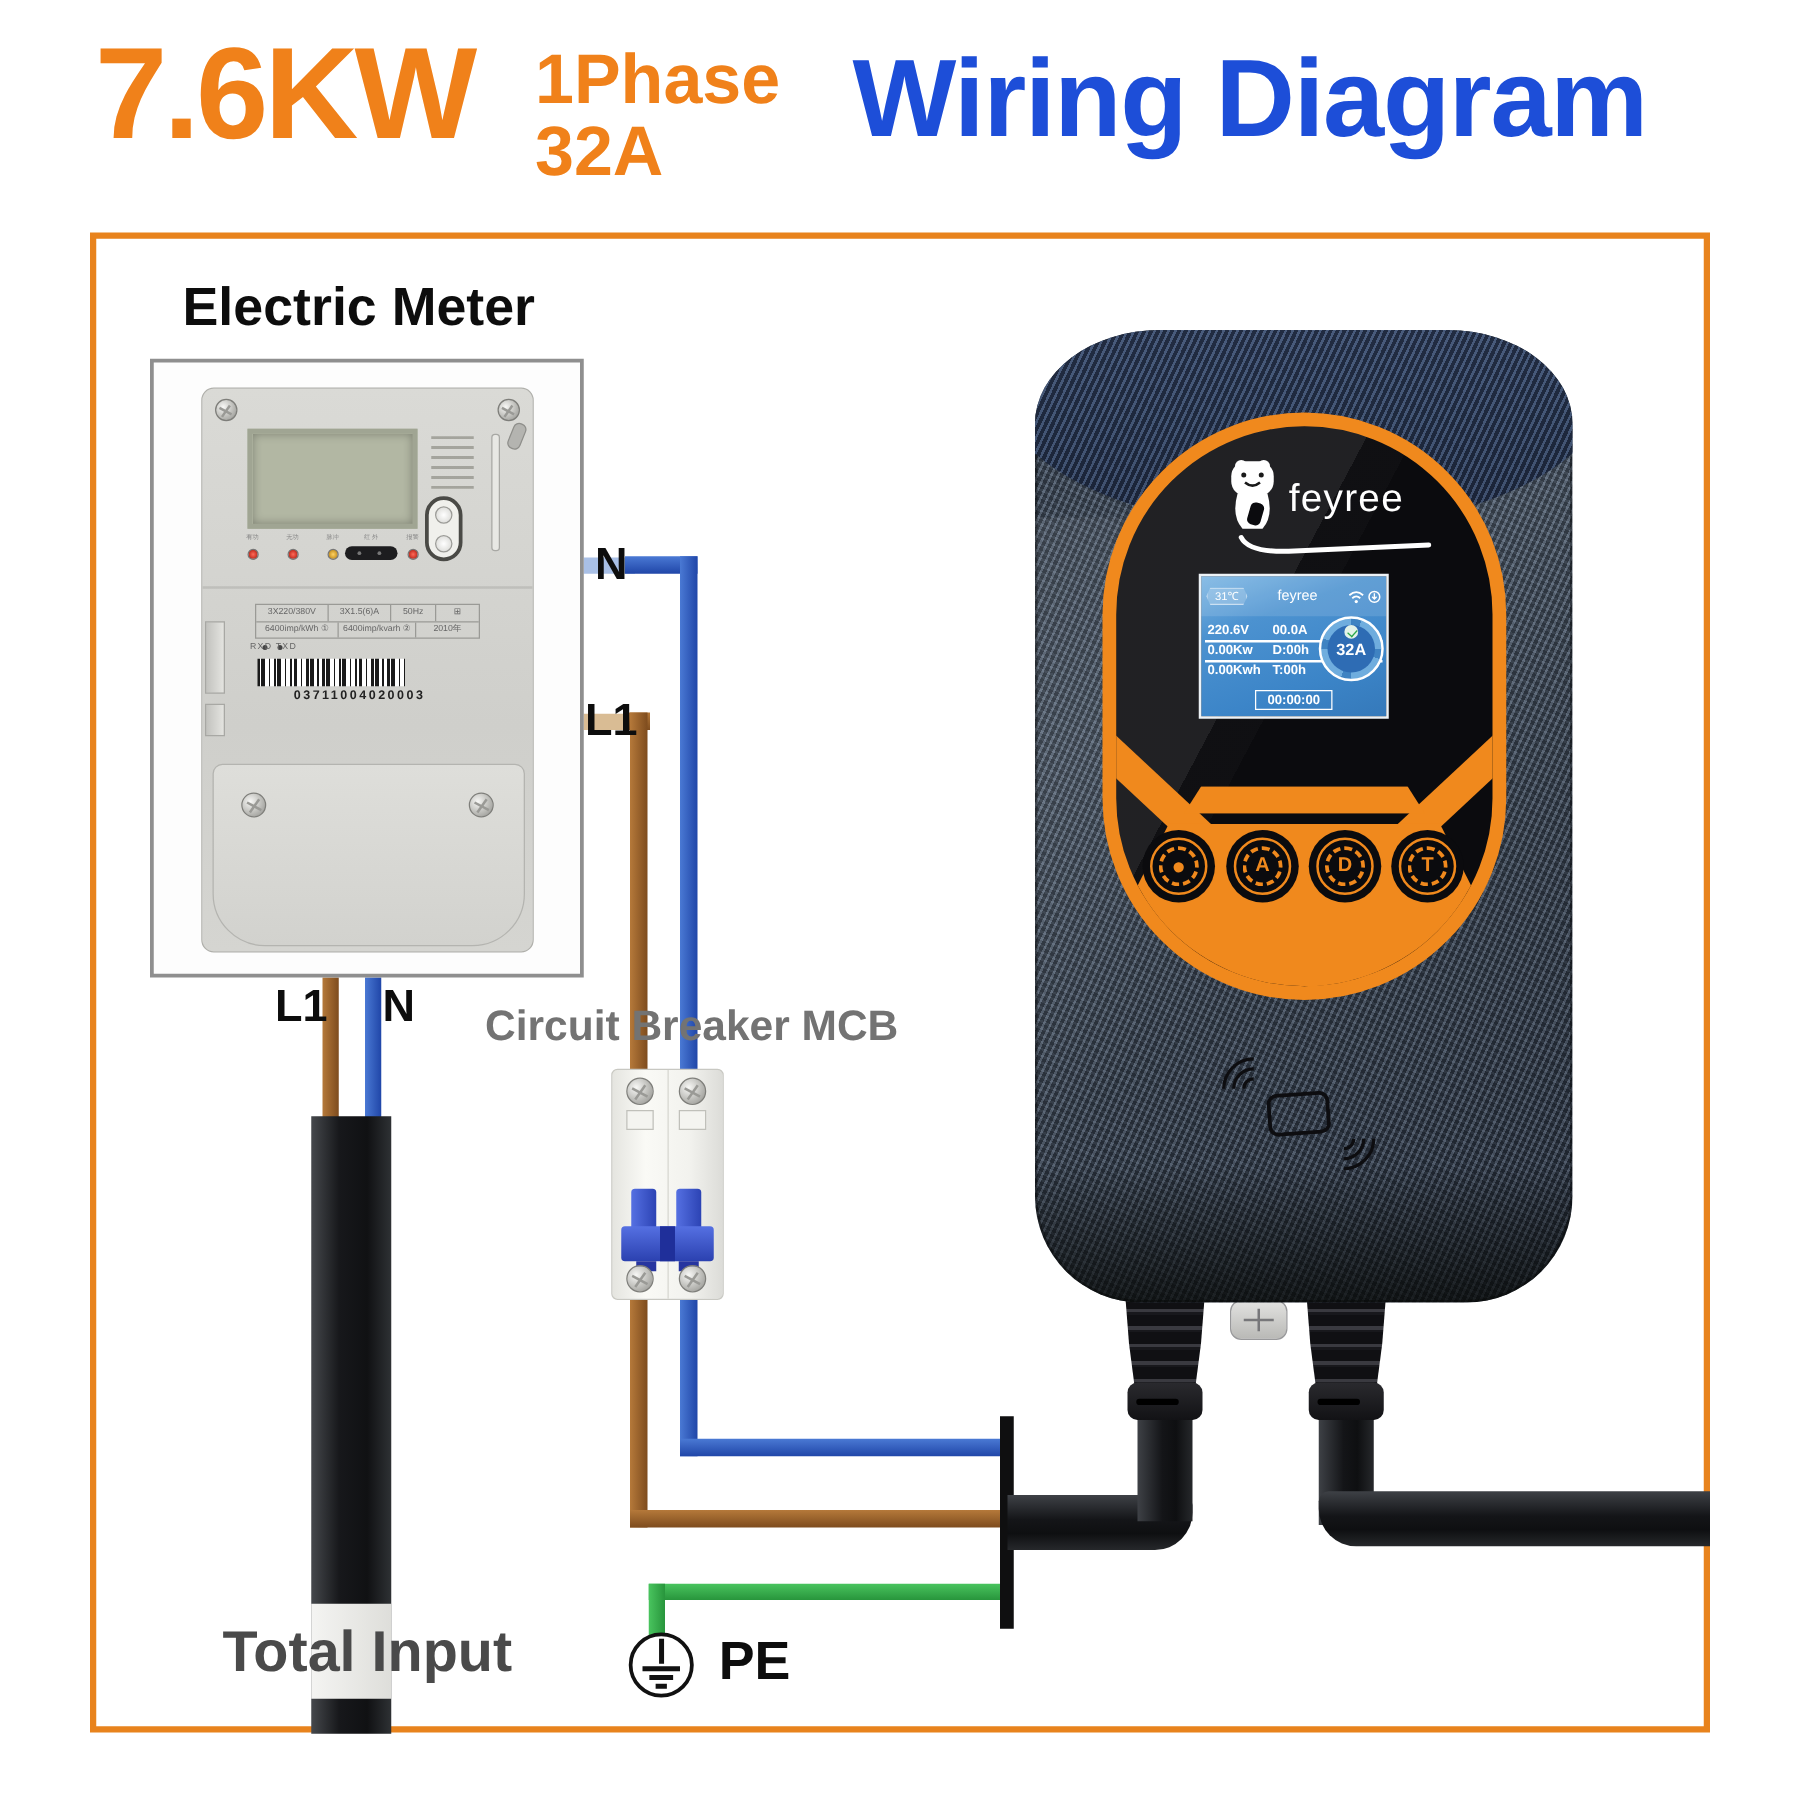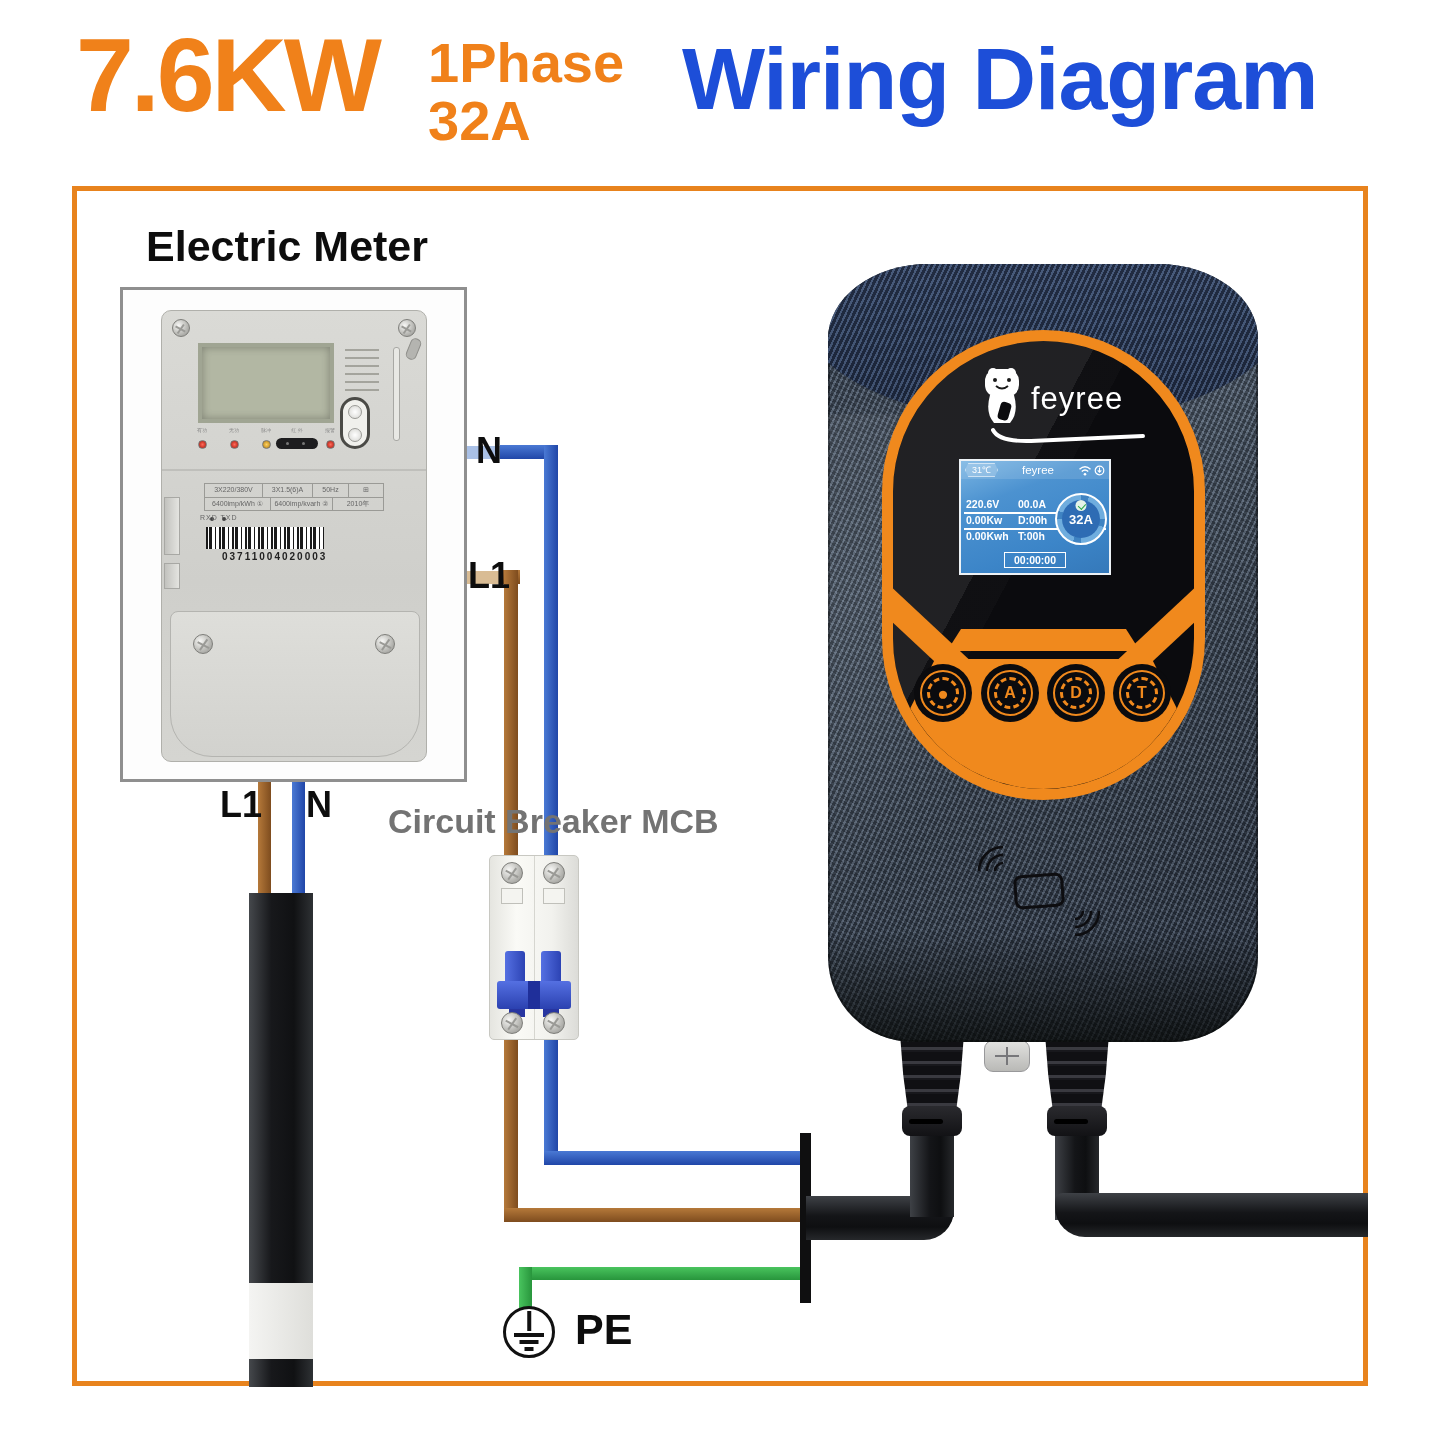--- a/index.html
+++ b/index.html
@@ -51,21 +51,21 @@
   .m-tr + .m-tr { border-top:1px solid #9a9a96; }
   .m-td { border-right:1px solid #9a9a96; text-align:center; overflow:hidden; white-space:nowrap; }
   .m-td:last-child { border-right:none; }
   .w11 { width:58px; } .w12 { width:50px; } .w13 { width:36px; } .w14 { width:34px; }
   .w21 { width:66px; } .w22 { width:62px; } .w23 { width:50px; }
   .m-rxdots { position:absolute; left:48px; top:196px; }
   .m-rxdots i { display:inline-block; width:4px; height:4px; border-radius:50%; background:#444; margin-right:8px; }
   .m-rxd { position:absolute; left:38px; top:203px; font-size:7px; color:#666; letter-spacing:1px; }
   .m-barcode { position:absolute; left:44px; top:216px; width:118px; height:22px;
      background:repeating-linear-gradient(90deg,#1a1a1a 0 2px,#fff 2px 3px,#1a1a1a 3px 6px,#fff 6px 9px,#1a1a1a 9px 10px,#fff 10px 13px); }
-  .m-barcode-num { position:absolute; left:40px; top:240px; font-size:10px; letter-spacing:2px; color:#222; font-weight:700;padding-left:20px; }
+  .m-barcode-num { position:absolute; left:53px; top:240px; font-size:10px; letter-spacing:2px; color:#222; font-weight:700;padding-left:20px; }
   .m-hinge { position:absolute; left:2px; top:186px; width:16px; height:58px; background:linear-gradient(90deg,#c2c2be,#e4e4e0); border:1px solid #a8a8a4; }
   .m-hinge2 { position:absolute; left:2px; top:252px; width:16px; height:26px; background:linear-gradient(90deg,#c2c2be,#e4e4e0); border:1px solid #a8a8a4; }
   .m-bottom { position:absolute; left:8px; top:300px; width:250px; height:146px;
      background:linear-gradient(180deg,#dededa,#d2d2ce); border:1px solid #b4b4b0; border-radius:8px 8px 42px 42px; }
   .m-bscrew1 { left:22px; top:22px; width:20px; height:20px; } .m-bscrew2 { left:204px; top:22px; width:20px; height:20px; }
 
   
   .lbl-l1 { position:absolute; left:220px; top:784px; font-size:36px; font-weight:700; color:#0d0d0d; z-index:4; }
   .lbl-n  { position:absolute; left:306px; top:784px; font-size:36px; font-weight:700; color:#0d0d0d; z-index:4; }
   .wire { position:absolute; z-index:2; }
@@ -159,21 +159,21 @@
      border:11px solid #F0891D; border-radius:162px; background:#0b0b0e; overflow:hidden; }
   .cap-gloss { position:absolute; inset:0;
      background:linear-gradient(118deg, rgba(255,255,255,0.09) 0 38%, rgba(255,255,255,0.02) 38% 45%, transparent 45%); }
   .logo-svg { position:absolute; left:88px; top:24px; width:46px; height:64px; }
   .logo-text { position:absolute; left:138px; top:40px; font-size:31px; color:#fff; letter-spacing:1px; }
   .logo-cable { position:absolute; left:96px; top:86px; width:160px; height:18px; }
 
   
   .screen { position:absolute; left:66px; top:118px; width:152px; height:116px; border:2px solid #edf2f6;
      background:linear-gradient(160deg,#7ab5e3 0%,#4c92d0 30%,#3c85c8 70%,#3579ba 100%); color:#fff; }
-  .scr-top { position:absolute; left:0; top:0; width:100%; height:18px; background:rgba(255,255,255,0.12);
+  .scr-top { position:absolute; left:0; top:0; width:100%; height:32px; background:rgba(255,255,255,0.12);
      display:flex; align-items:center; padding:0 4px; }
   .scr-temp { font-size:9px; line-height:12px; background:rgba(255,255,255,0.18); border:1px solid rgba(255,255,255,0.55);
      padding:0 6px; clip-path:polygon(10% 0,90% 0,100% 50%,90% 100%,10% 100%,0 50%); }
   .scr-brand { flex:1; text-align:center; font-size:11.5px; }
   .scr-icons { display:flex; gap:2px; align-items:center; }
   .scr-rows { position:absolute; left:5px; top:35px; font-weight:700; font-size:10.5px; }
   .scr-row { display:flex; height:16px; align-items:center; }
   .scr-c1 { width:52px; } .scr-c2 { width:44px; }
   .scr-sep { position:absolute; left:3px; width:142px; height:1.5px; background:#fff; }
   .sep1 { top:51px; } .sep2 { top:67px; }
@@ -291,20 +291,21 @@
       </div>
     </div>
   </div>
 
   <div class="lbl-l1">L1</div>
   <div class="lbl-n">N</div>
   <div class="wire brown-v" style="left:258px; top:780px; width:13px; height:118px;"></div>
   <div class="wire blue-v" style="left:292px; top:780px; width:13px; height:118px;"></div>
   <div class="cable-main"></div>
   <div class="cable-band"></div>
+  <div class="lbl-total">Total Input</div>
 
   <div class="stub-n"></div>
   <div class="stub-l1"></div>
   <div class="lbl-wn">N</div>
   <div class="lbl-wl1">L1</div>
   <div class="wire blue-h" style="left:500px; top:445px; width:58px; height:14px;"></div>
   <div class="wire blue-v" style="left:544px; top:445px; width:14px; height:419px;"></div>
   <div class="wire brown-h" style="left:500px; top:570px; width:20px; height:14px;"></div>
   <div class="wire brown-v" style="left:504px; top:570px; width:14px; height:294px;"></div>
 

